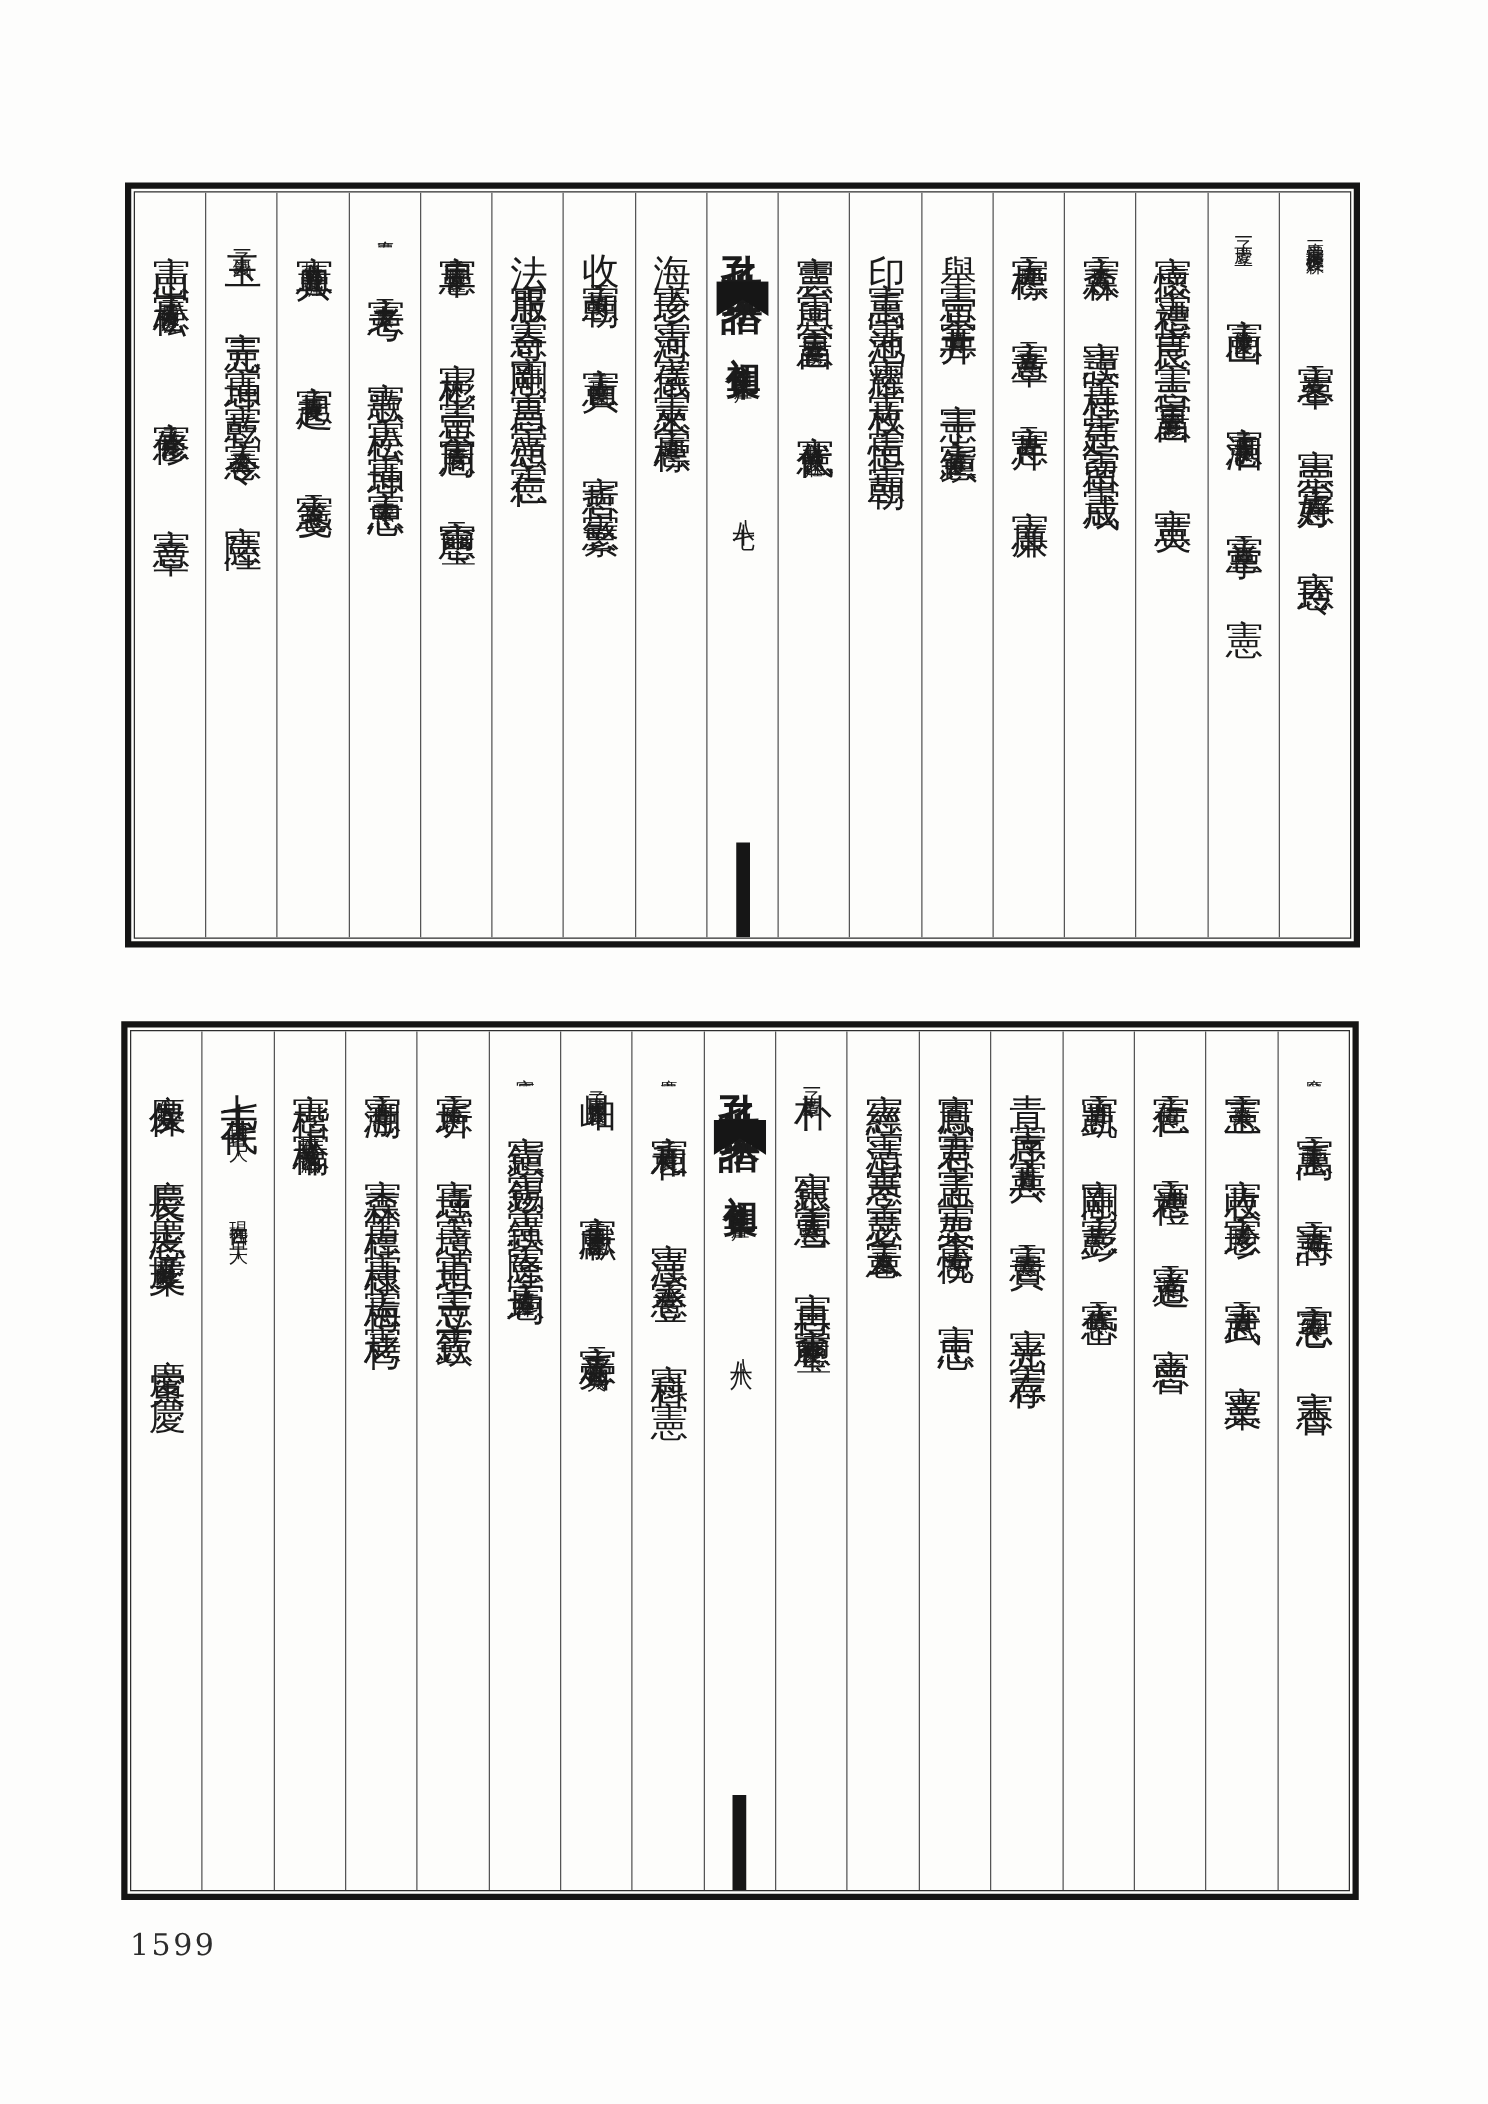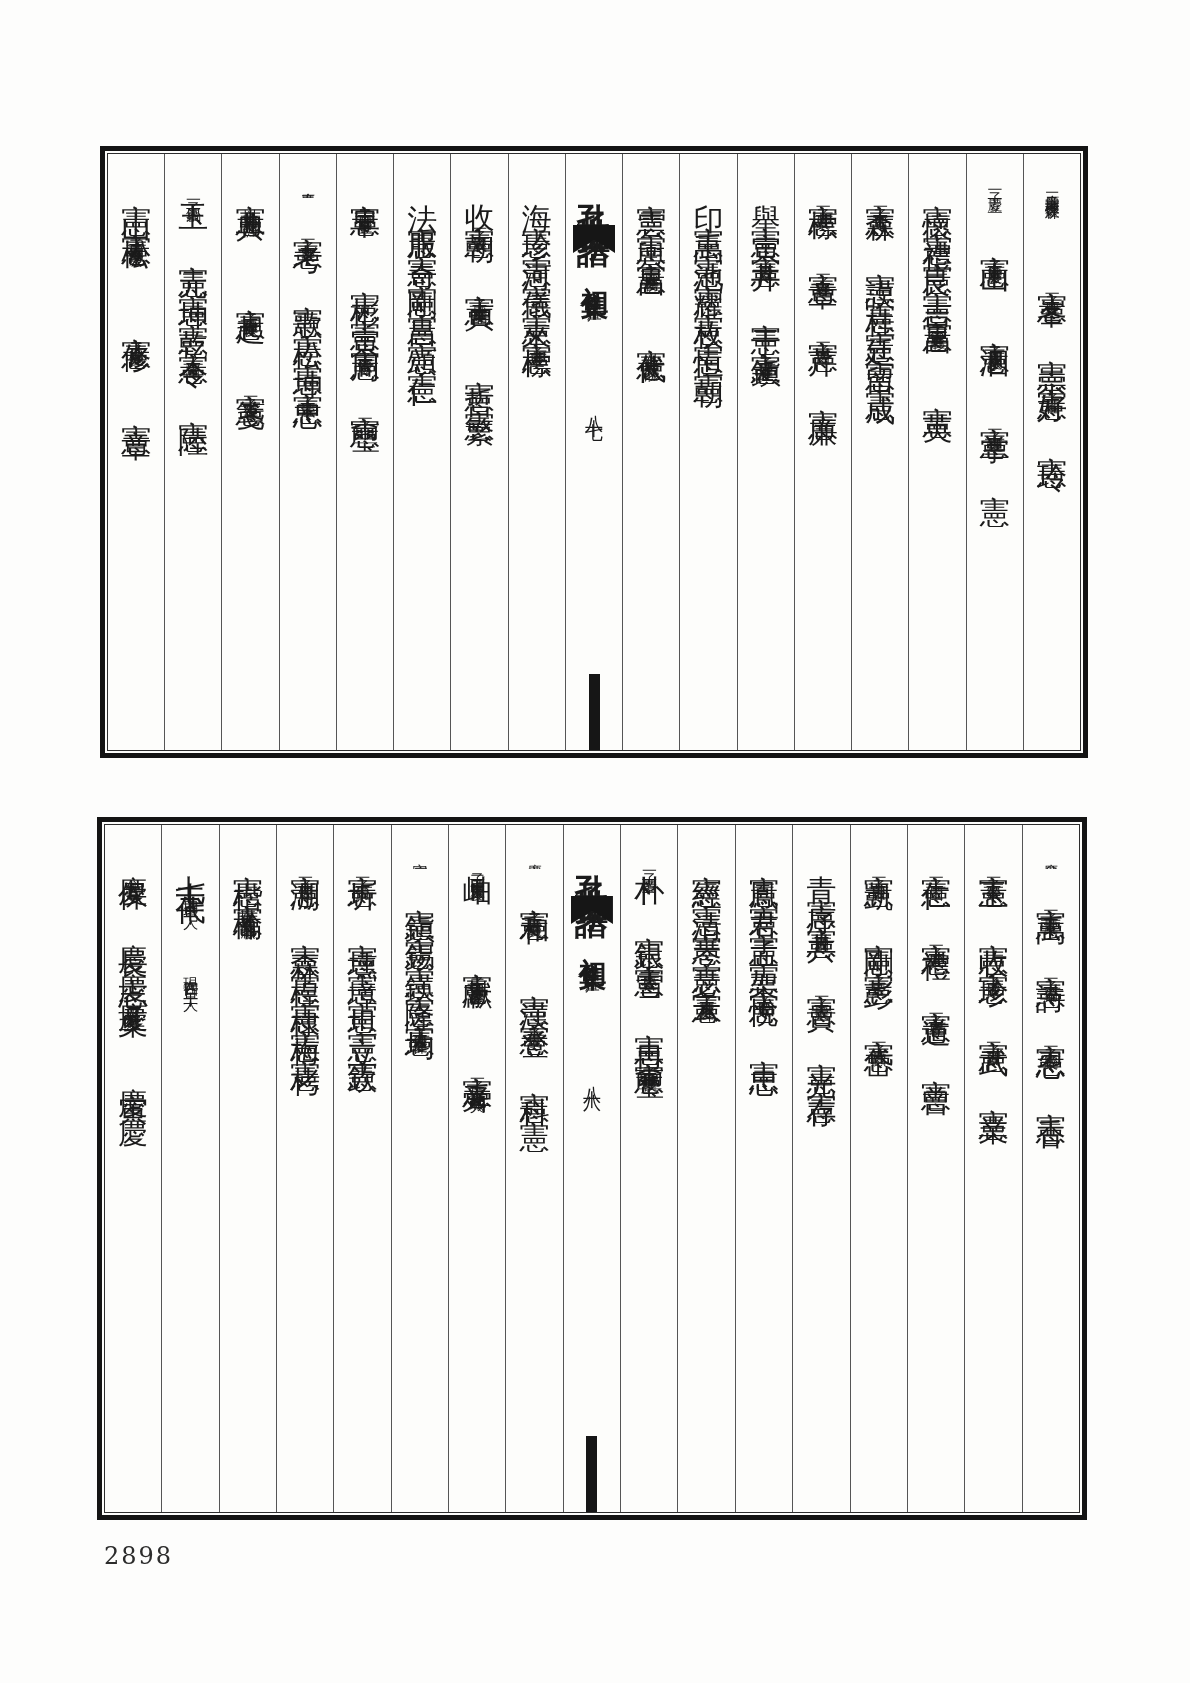--- a/index.html
+++ b/index.html
@@ -392,13 +392,13 @@
         <div class="nm">慶長</div>
         <div class="nm">慶志</div>
         <div class="nm">慶葉</div>
         <div class="anno" style="height: 54px;">子二繁朴繁敬</div>
         <div class="nm">慶寅</div>
         <div class="nm">慶</div>
       </div>
     </div>
 </div>
 
-<div class="page-no">2898</div>
+<div class="page-no">1599</div>
 
 </body></html>

